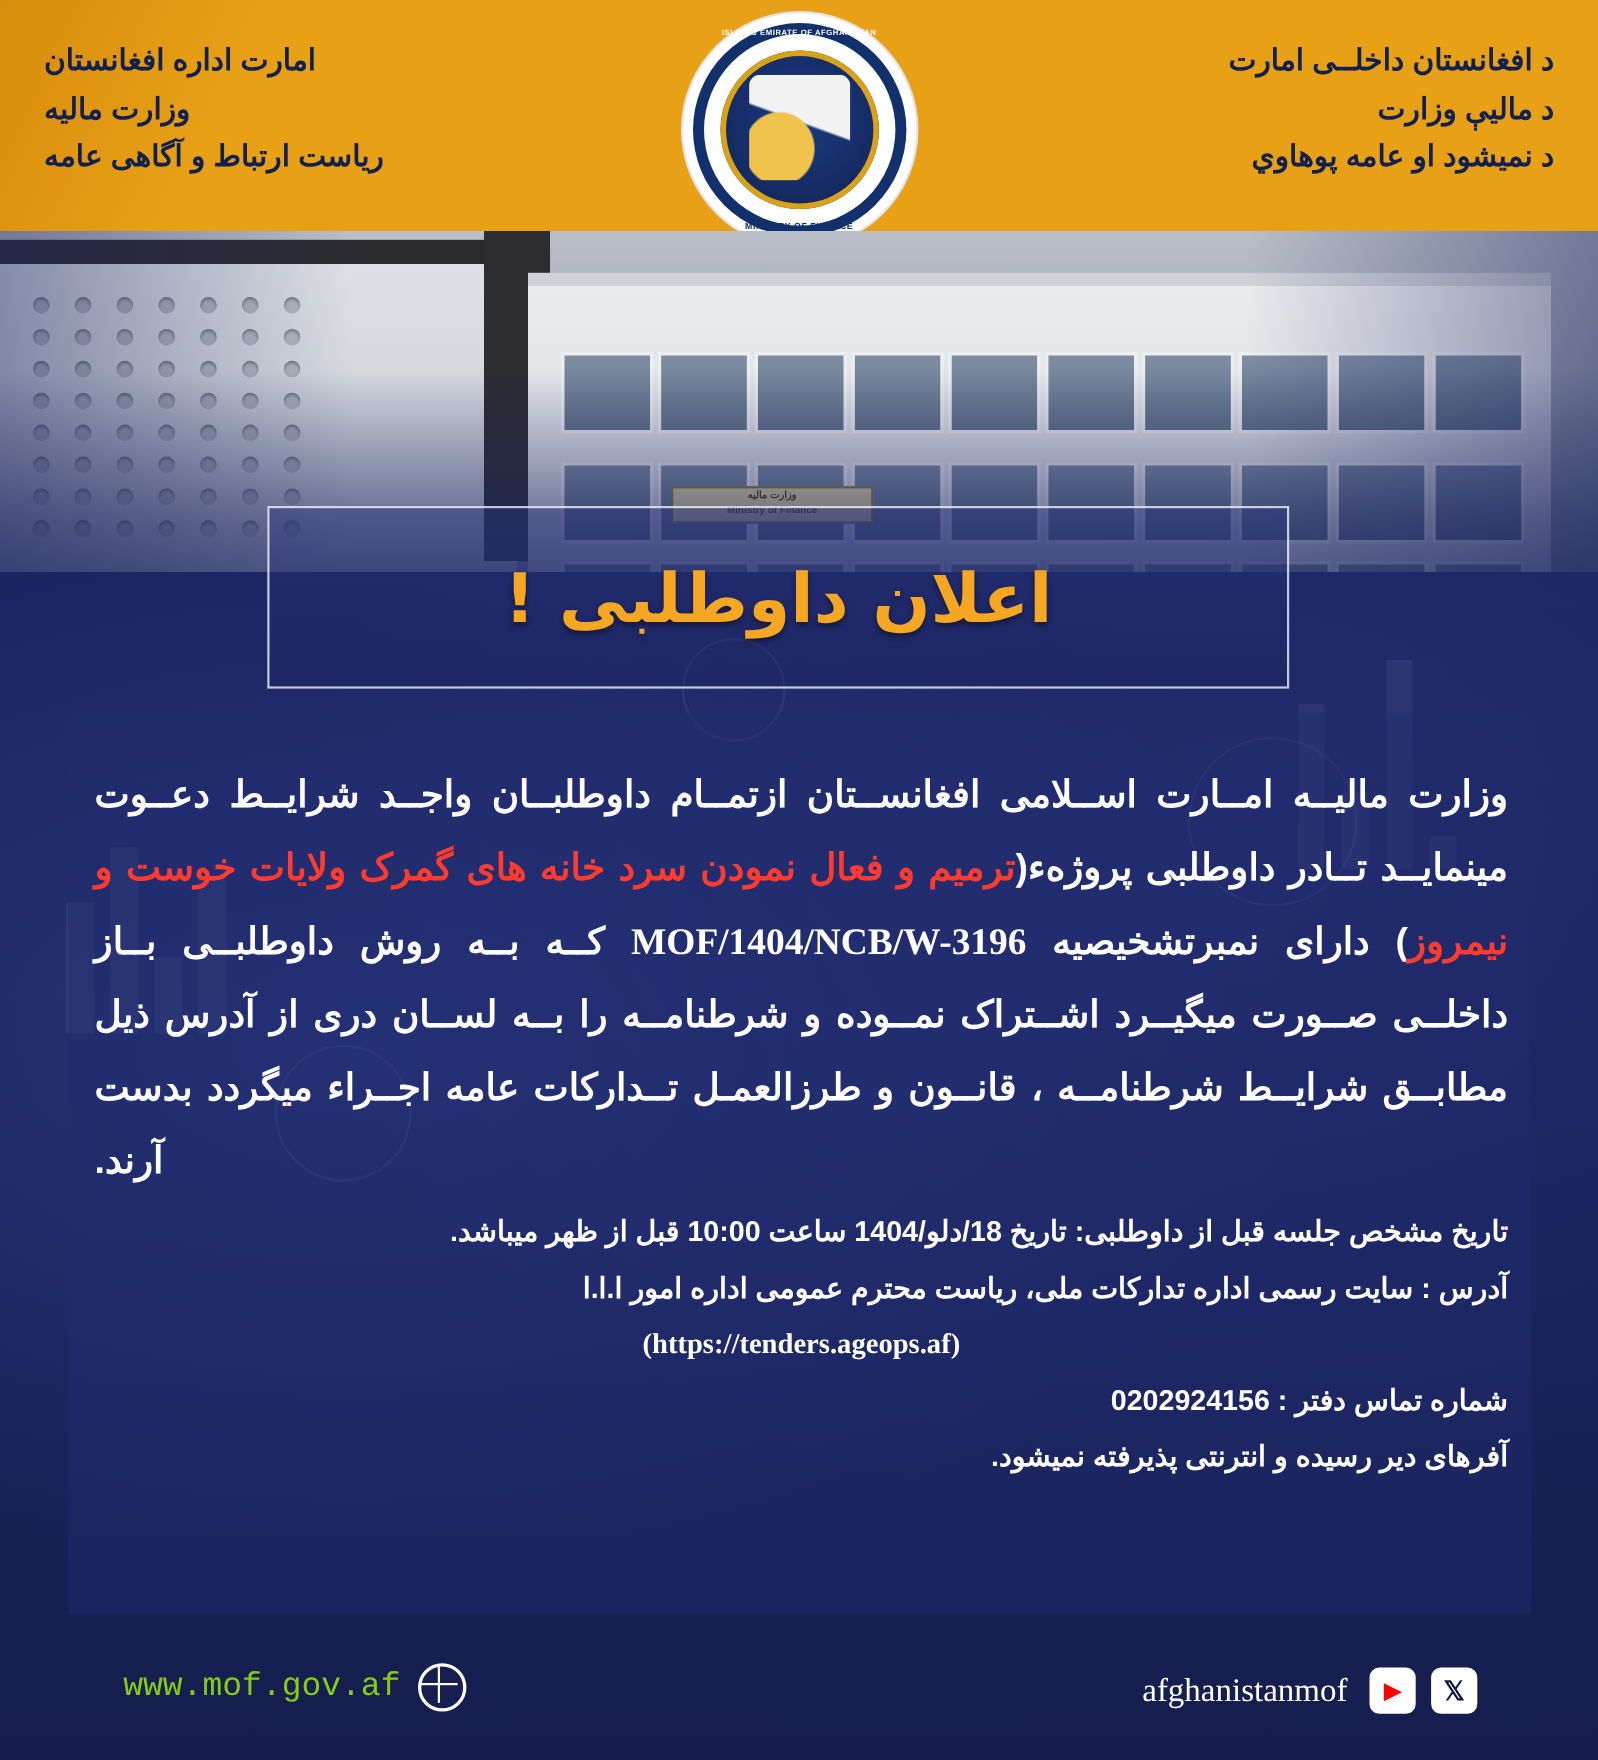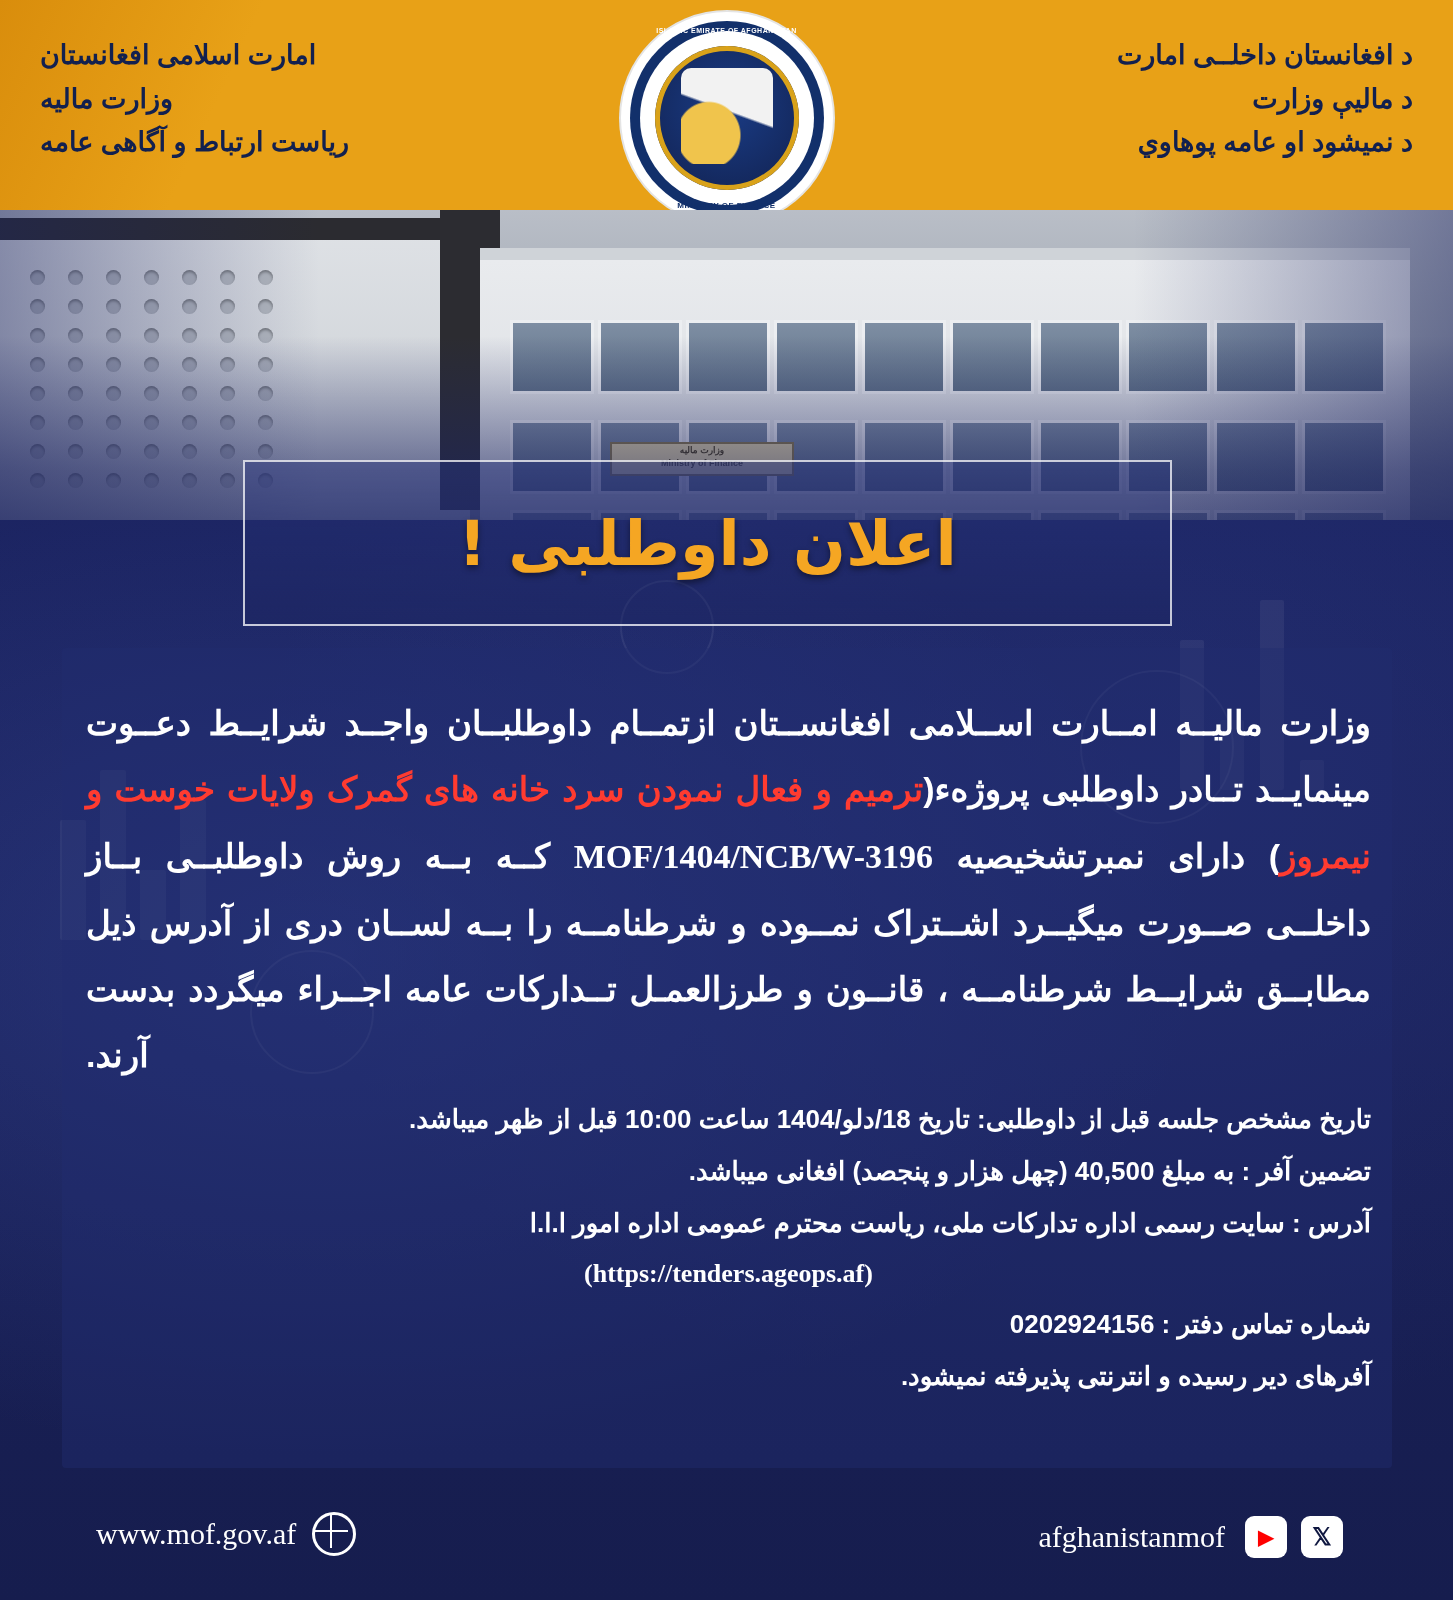--- a/index.html
+++ b/index.html
@@ -173,21 +173,21 @@
     font-family:"Liberation Serif", serif;
   }
 
   
   .footer{
     position:absolute;left:0;bottom:0;width:1453px;height:130px;
   }
   .site{
     position:absolute;left:96px;bottom:44px;display:flex;align-items:center;gap:16px;
   }
-  .site span{color:#ffffff;font-size:30px;font-family:Liberation Serif, serif;}
+  .site span{color:#84cc16;font-size:30px;font-family:Liberation Mono, monospace;margin-left:16px;}
   .globe{
     width:38px;height:38px;border-radius:50%;border:3px solid #ffffff;position:relative;
   }
   .globe:before{
     content:"";position:absolute;left:15px;top:-1px;width:2px;height:34px;
     background:#fff;
   }
   .globe:after{
     content:"";position:absolute;left:-1px;top:15px;width:34px;height:2px;background:#fff;
   }
@@ -206,21 +206,21 @@
 
 <div class="header">
 
   <div class="header-right">
     <div class="header-line">د افغانستان داخلــی امارت</div>
     <div class="header-line">د ماليې وزارت</div>
     <div class="header-line">د نمیشود او عامه پوهاوي</div>
   </div>
 
   <div class="header-left">
-    <div class="header-line">امارت اسلامی افغانستان</div>
+    <div class="header-line">امارت اداره افغانستان</div>
     <div class="header-line">وزارت مالیه</div>
     <div class="header-line">ریاست ارتباط و آگاهی عامه</div>
   </div>
 
   <div class="logo-wrap">
     <div class="logo-outer"></div>
     <div class="logo-ring"></div>
     <div class="logo-ring2"></div>
     <div class="logo-core"></div>
     <div class="logo-text-top">ISLAMIC EMIRATE OF AFGHANISTAN</div>
@@ -352,21 +352,20 @@
   <div class="title-text">اعلان داوطلبی !</div>
 </div>
 
 <div class="panel"></div>
 
 <div class="content">
 
   <div class="para"><span>وزارت مالیــه امــارت اســلامی افغانســتان ازتمــام داوطلبــان واجــد شرایــط دعــوت مینمایــد تــادر داوطلبی پروژهء(</span><span class="hl">ترمیم و فعال نمودن سرد خانه های گمرک ولایات خوست و نیمروز</span><span>) دارای نمبرتشخیصیه </span><span class="code">MOF/1404/NCB/W-3196</span><span> کــه بــه روش داوطلبــی بــاز داخلــی صــورت میگیــرد اشــتراک نمــوده و شرطنامــه را بــه لســان دری از آدرس ذیل مطابــق شرایــط شرطنامــه ، قانــون و طرزالعمـل تــدارکات عامه اجــراء میگردد بدست آرند.</span></div>
 
   <div class="line">تاریخ مشخص جلسه قبل از داوطلبی: تاریخ 18/دلو/1404 ساعت 10:00 قبل از ظهر میباشد.</div>
-  <div class="line">تضمین آفر : به مبلغ 40,500 (چهل هزار و پنجصد) افغانی میباشد.</div>
   <div class="line">آدرس : سایت رسمی اداره تدارکات ملی، ریاست محترم عمومی اداره امور ا.ا.ا</div>
   <div class="url-line">(https://tenders.ageops.af)</div>
   <div class="line">شماره تماس دفتر : 0202924156</div>
   <div class="line">آفرهای دیر رسیده و انترنتی پذیرفته نمیشود.</div>
 </div>
 
 <div class="footer">
   <div class="site">
     <div class="globe"></div>
     <span>www.mof.gov.af</span>

